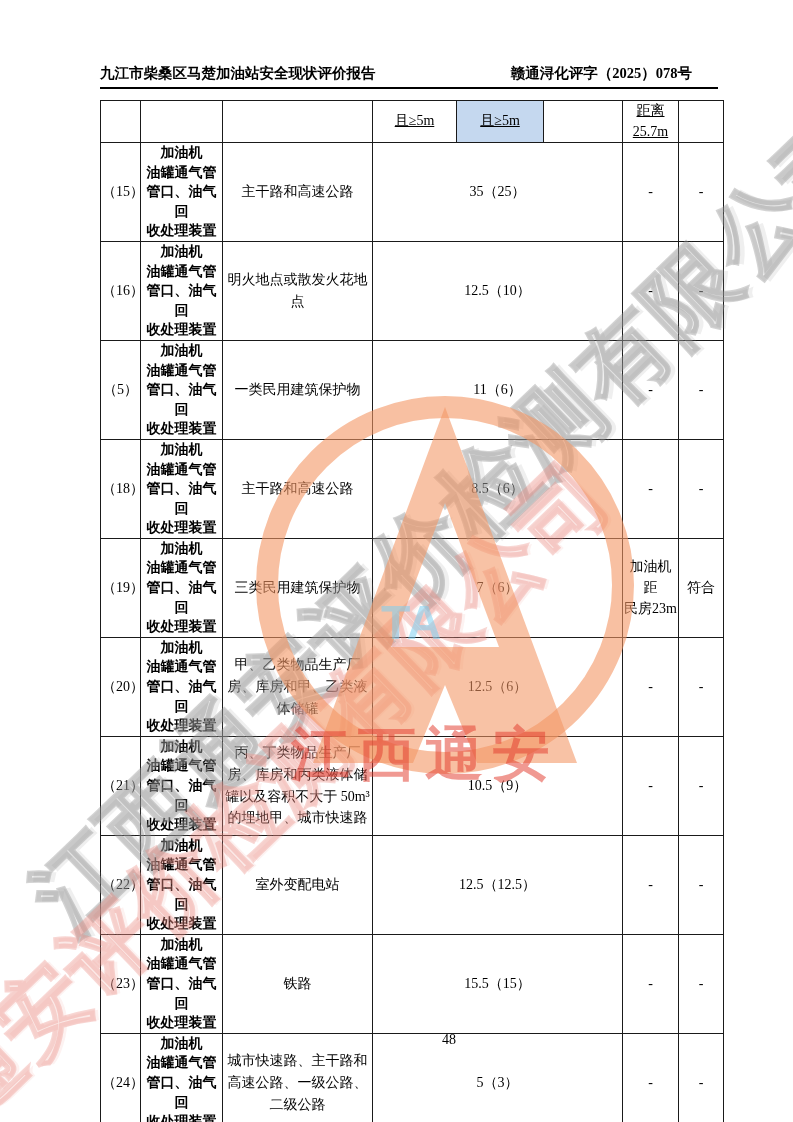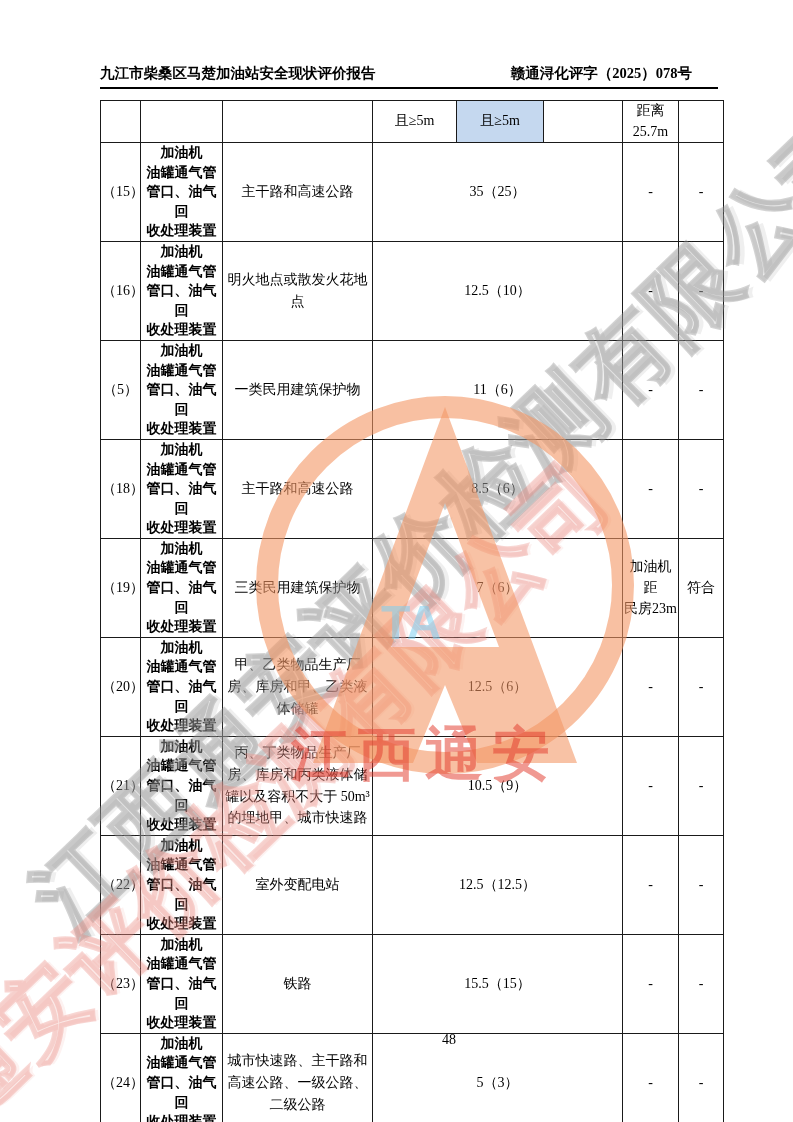--- a/index.html
+++ b/index.html
@@ -19,21 +19,21 @@
   }
   
   table.main {
     position:absolute; left:100px; top:100px; z-index:1;
     border-collapse:collapse; table-layout:fixed; width:624px;
   }
   table.main td {
     border:1px solid #1a1a1a; text-align:center; vertical-align:middle;
     font-size:14px; padding:0 1px; overflow:hidden;
   }
-  tr.hdr { height:42px; }
+  tr.hdr { height:42px;text-decoration:underline; }
   tr.row { height:87px; }
   .pre { white-space:pre-line;margin-top:32px; }
   .item-cell { font-size:13.5px; line-height:1.4;font-weight:bold; }
   .desc-cell { font-size:12.5px; line-height:1.55; }
   .no-cell  { font-size:13.5px; }
   .rem-cell { font-size:13px; line-height:1.5; }
   .hdr-cell { font-size:13.5px; line-height:1.45; }
   .hl { background:#c5d8ef; }
   
   .page-number { position:absolute; left:442px; top:1032px; font-size:14px; z-index:1; }

